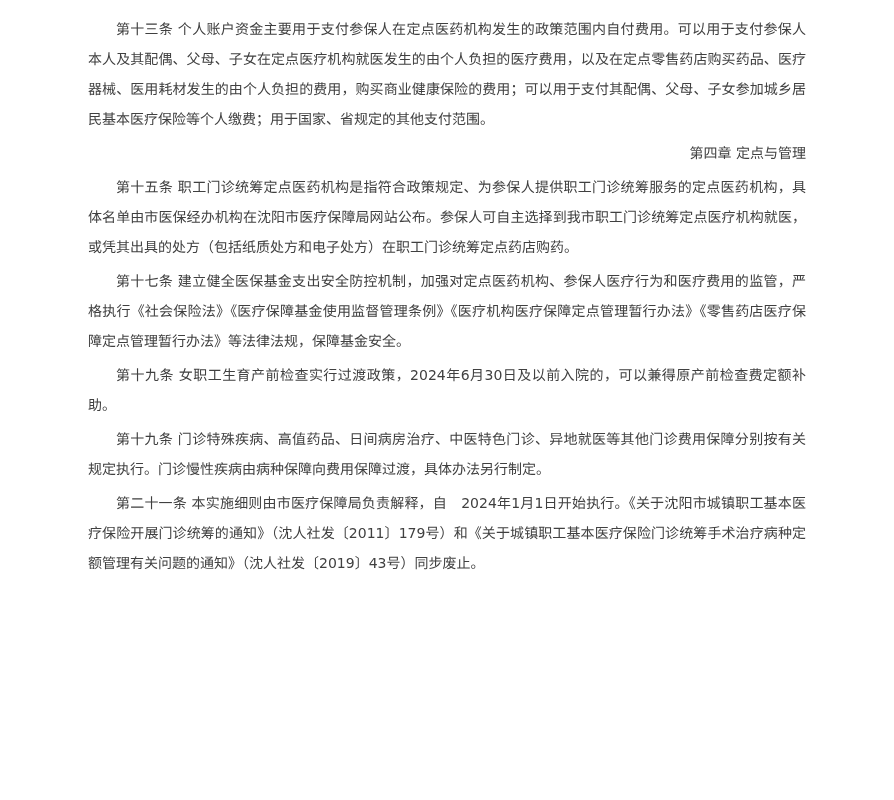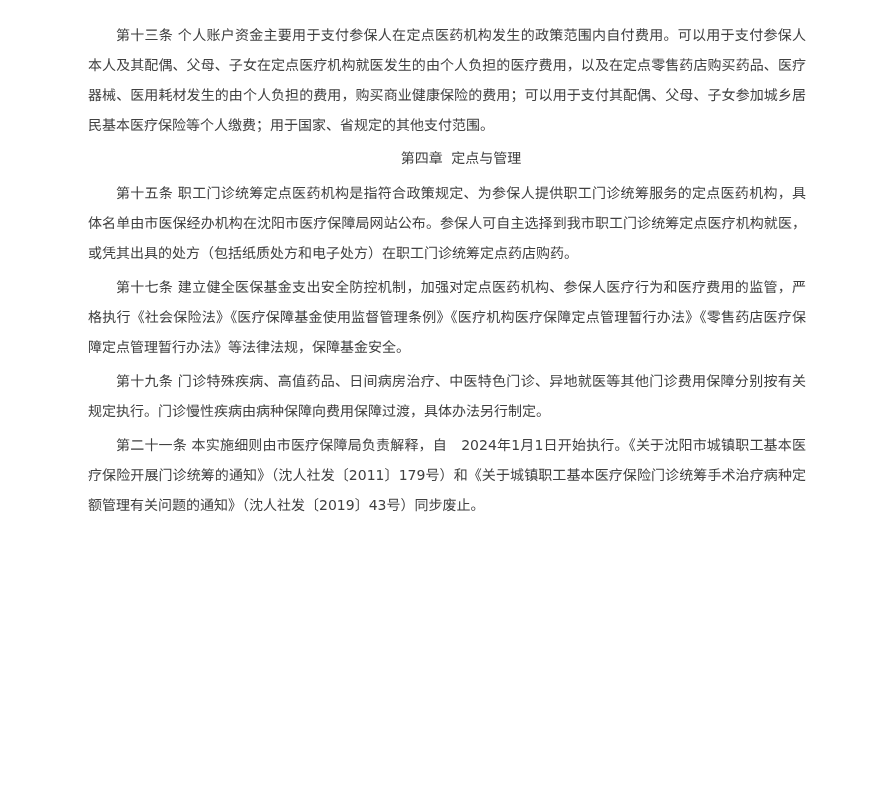--- a/index.html
+++ b/index.html
@@ -12,51 +12,51 @@
     font-family: "DejaVu Sans", "Liberation Sans", sans-serif;
   }
   .doc-wrap {
     position: relative;
     width: 894px;
     height: 800px;
     background: #ffffff;
   }
   .doc-body {
     width: 718px;
-    margin: 12px auto;
+    margin: 6px auto;
     padding-top: 4px;
   }
   .doc-body p {
     margin: 4px 0;
     font-size: 14px;
     line-height: 30px;
     color: #404040;
     text-align: justify;
     text-justify: inter-character;
     text-indent: 2em;
     word-break: break-all;
   }
   .doc-body p.chapter {
-    text-align: center;
-    font-family: Liberation Mono, monospace;
+    text-align: right;
   }
   .page-bottom-divider {
     position: absolute;
     left: 0;
     bottom: 0;
     width: 100%;
     border-top: 1px solid #ededed;
   }
 </style>
 </head>
 <body>
 
 <div class="doc-wrap">
   <div class="doc-body">
     <p>第十三条 个人账户资金主要用于支付参保人在定点医药机构发生的政策范围内自付费用。可以用于支付参保人本人及其配偶、父母、子女在定点医疗机构就医发生的由个人负担的医疗费用，以及在定点零售药店购买药品、医疗器械、医用耗材发生的由个人负担的费用，购买商业健康保险的费用；可以用于支付其配偶、父母、子女参加城乡居民基本医疗保险等个人缴费；用于国家、省规定的其他支付范围。</p>
     <p class="chapter">第四章 定点与管理</p>
     <p>第十五条 职工门诊统筹定点医药机构是指符合政策规定、为参保人提供职工门诊统筹服务的定点医药机构，具体名单由市医保经办机构在沈阳市医疗保障局网站公布。参保人可自主选择到我市职工门诊统筹定点医疗机构就医，或凭其出具的处方（包括纸质处方和电子处方）在职工门诊统筹定点药店购药。</p>
     <p>第十七条 建立健全医保基金支出安全防控机制，加强对定点医药机构、参保人医疗行为和医疗费用的监管，严格执行《社会保险法》《医疗保障基金使用监督管理条例》《医疗机构医疗保障定点管理暂行办法》《零售药店医疗保障定点管理暂行办法》等法律法规，保障基金安全。</p>
+    <p>第十九条 女职工生育产前检查实行过渡政策，2024年6月30日及以前入院的，可以兼得原产前检查费定额补助。</p>
     <p>第十九条 门诊特殊疾病、高值药品、日间病房治疗、中医特色门诊、异地就医等其他门诊费用保障分别按有关规定执行。门诊慢性疾病由病种保障向费用保障过渡，具体办法另行制定。</p>
     <p>第二十一条 本实施细则由市医疗保障局负责解释，自　2024年1月1日开始执行。《关于沈阳市城镇职工基本医疗保险开展门诊统筹的通知》（沈人社发〔2011〕179号）和《关于城镇职工基本医疗保险门诊统筹手术治疗病种定额管理有关问题的通知》（沈人社发〔2019〕43号）同步废止。</p>
   </div>
   <div class="page-bottom-divider"></div>
 </div>
 
 </body></html>

